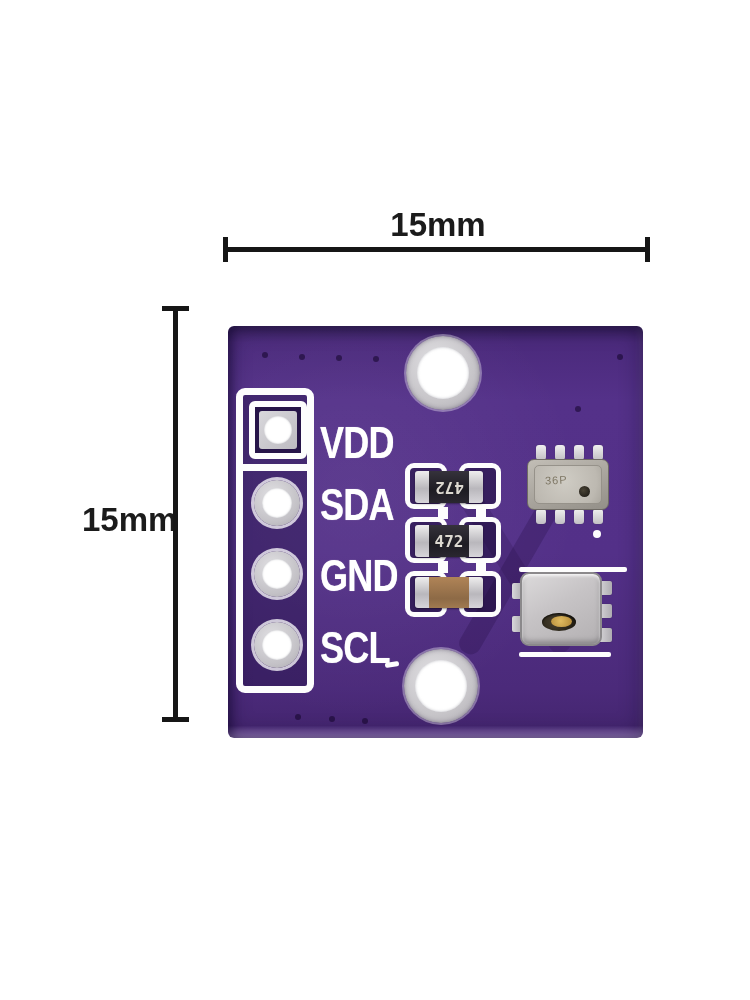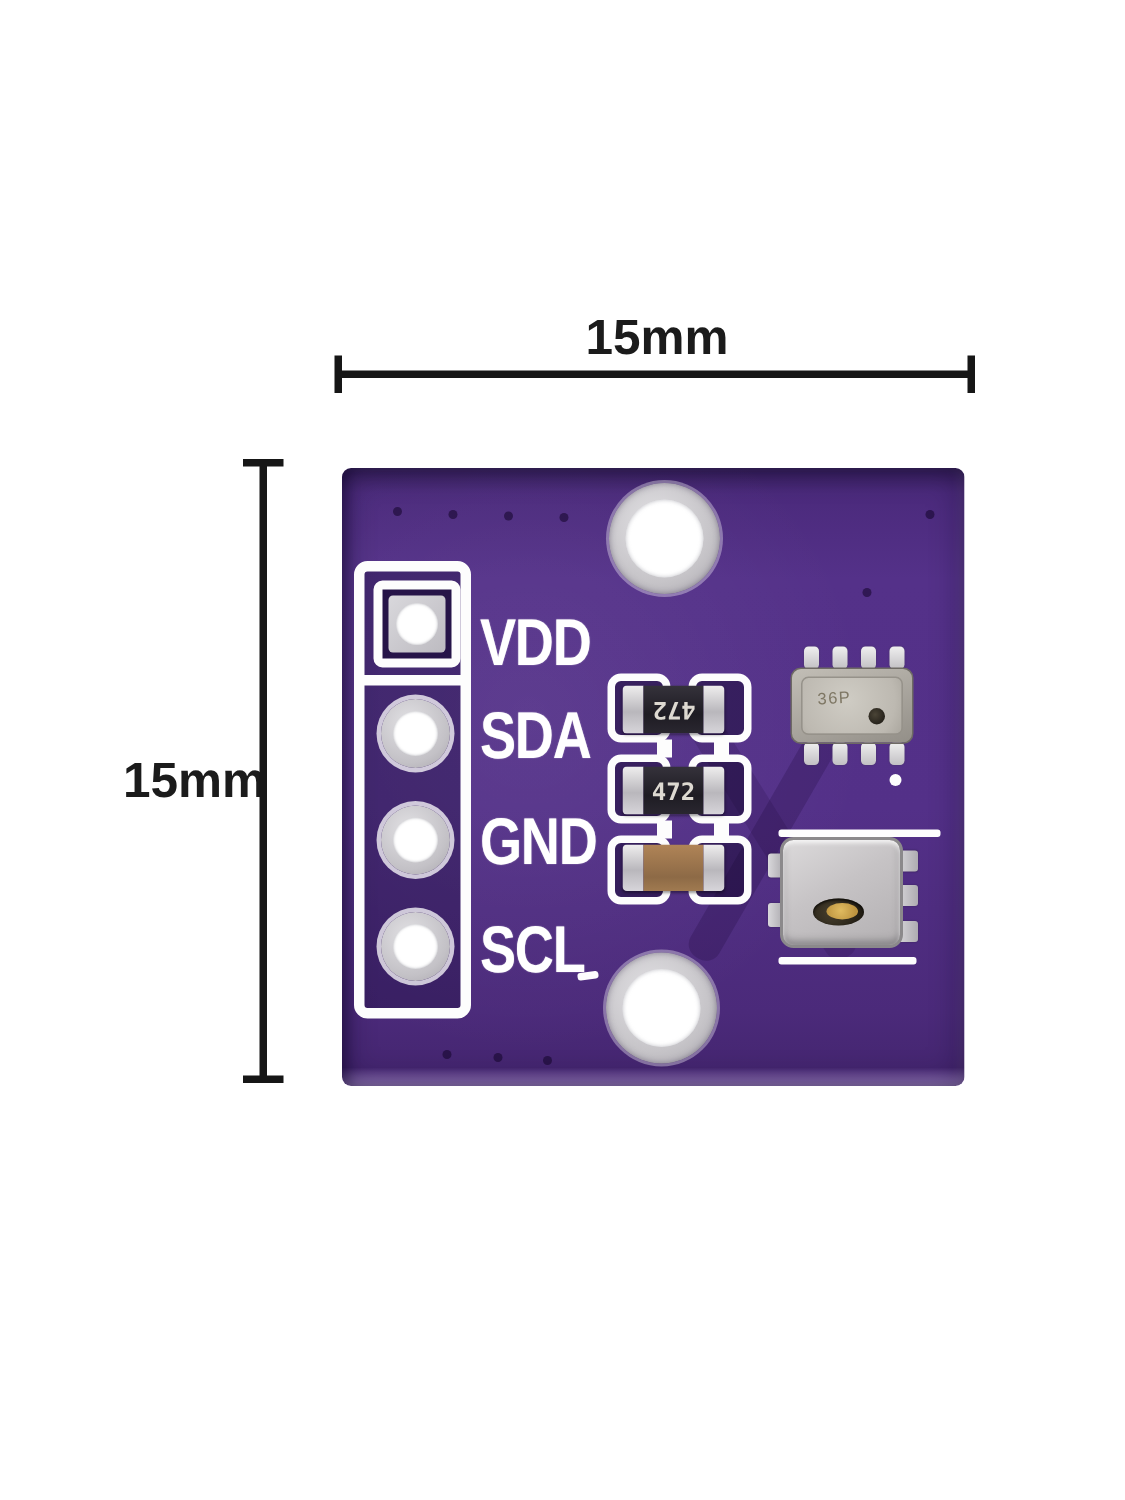--- a/index.html
+++ b/index.html
@@ -6,21 +6,21 @@
   .stage{position:relative;width:750px;height:1000px;background:#ffffff;overflow:hidden;
          font-family:"Liberation Sans",sans-serif;}
 
   
   .dim-text{position:absolute;font-size:33px;font-weight:600;color:#1b1b1b;
             font-family:"Liberation Sans",sans-serif;letter-spacing:0;}
   .dim-line{position:absolute;background:#161616;}
   .dim-cap{position:absolute;background:#161616;}
 
   
-  .pcb{position:absolute;left:228px;top:312px;width:415px;height:412px;border-radius:6px;
+  .pcb{position:absolute;left:228px;top:326px;width:415px;height:412px;border-radius:6px;
        background:
          radial-gradient(circle at 30% 40%, rgba(255,255,255,0.06), rgba(0,0,0,0) 60%),
          linear-gradient(180deg,#38205f 0%,#4b2a7c 4%,#543189 18%,#533088 55%,#4b2a7a 88%,#452671 97%,#8a6cb4 99.2%,#9d82c2 100%);
        box-shadow:inset 0 0 22px rgba(10,0,30,0.45), inset -4px 0 6px rgba(255,255,255,0.07),
                   inset 4px 0 8px rgba(10,0,35,0.35);}
   .speck{position:absolute;width:6px;height:6px;border-radius:50%;background:rgba(18,4,40,0.55);}
   .ghost{position:absolute;background:rgba(18,2,46,0.20);border-radius:10px;}
 
   
   .hole-ring{position:absolute;width:74px;height:74px;border-radius:50%;

